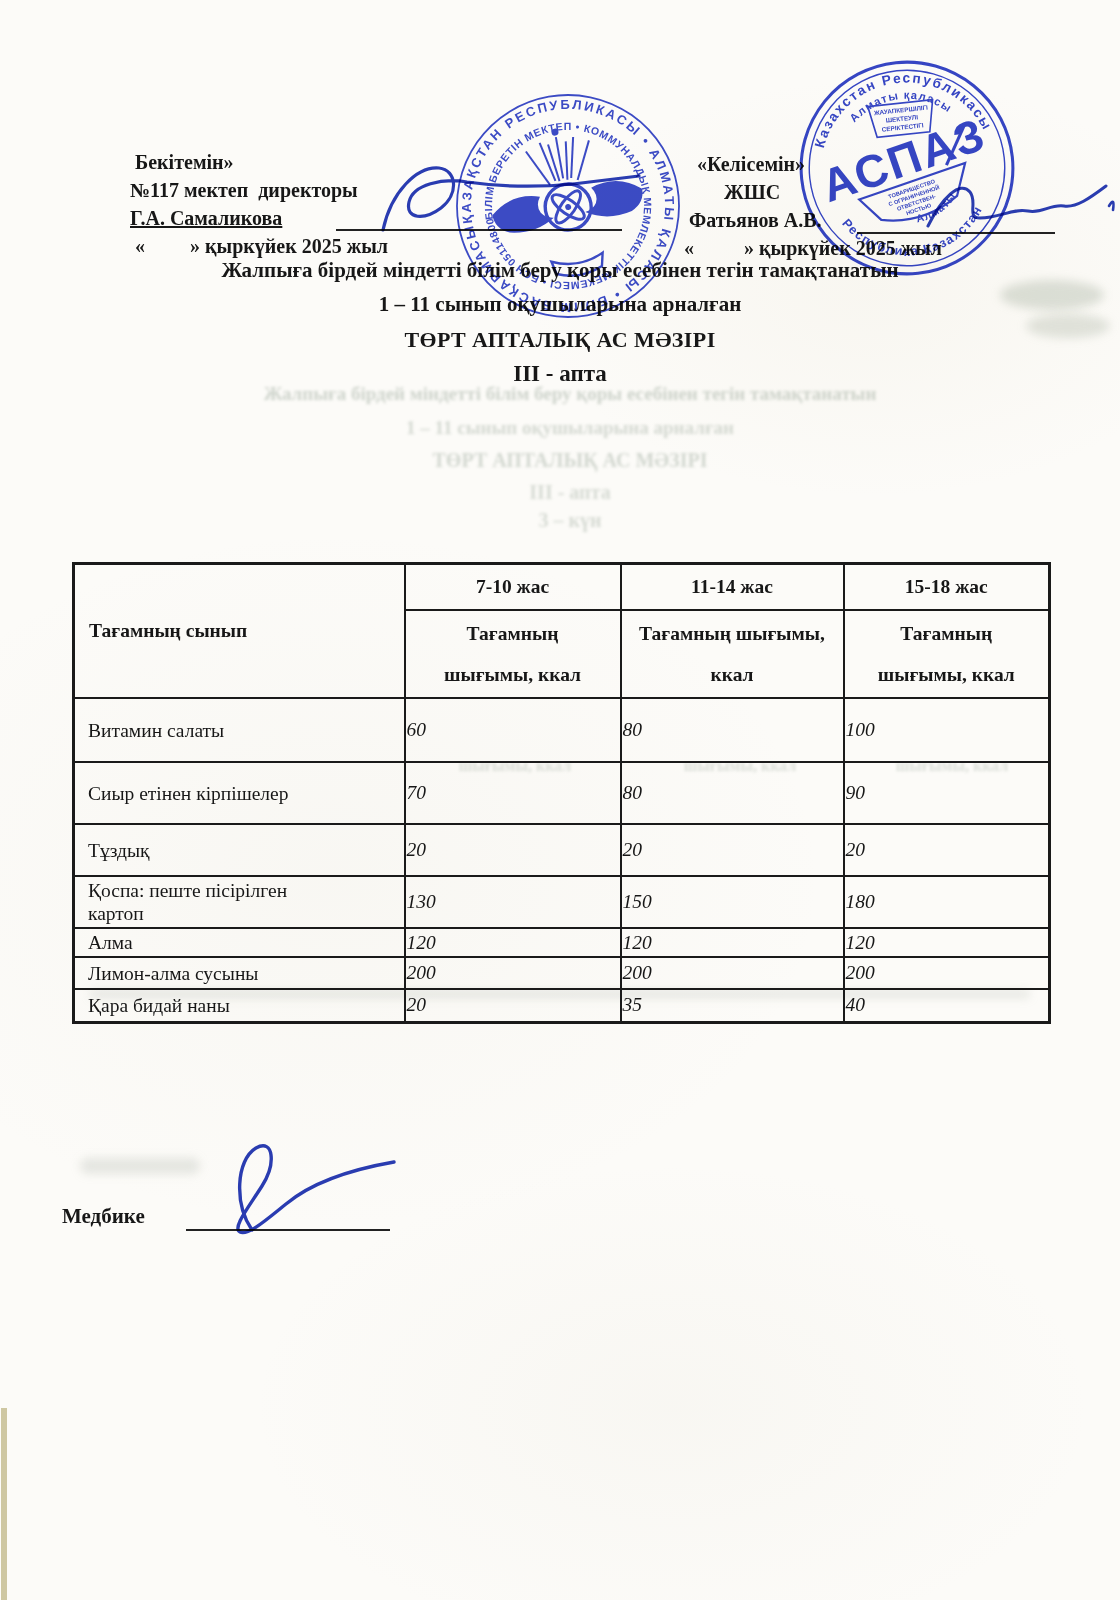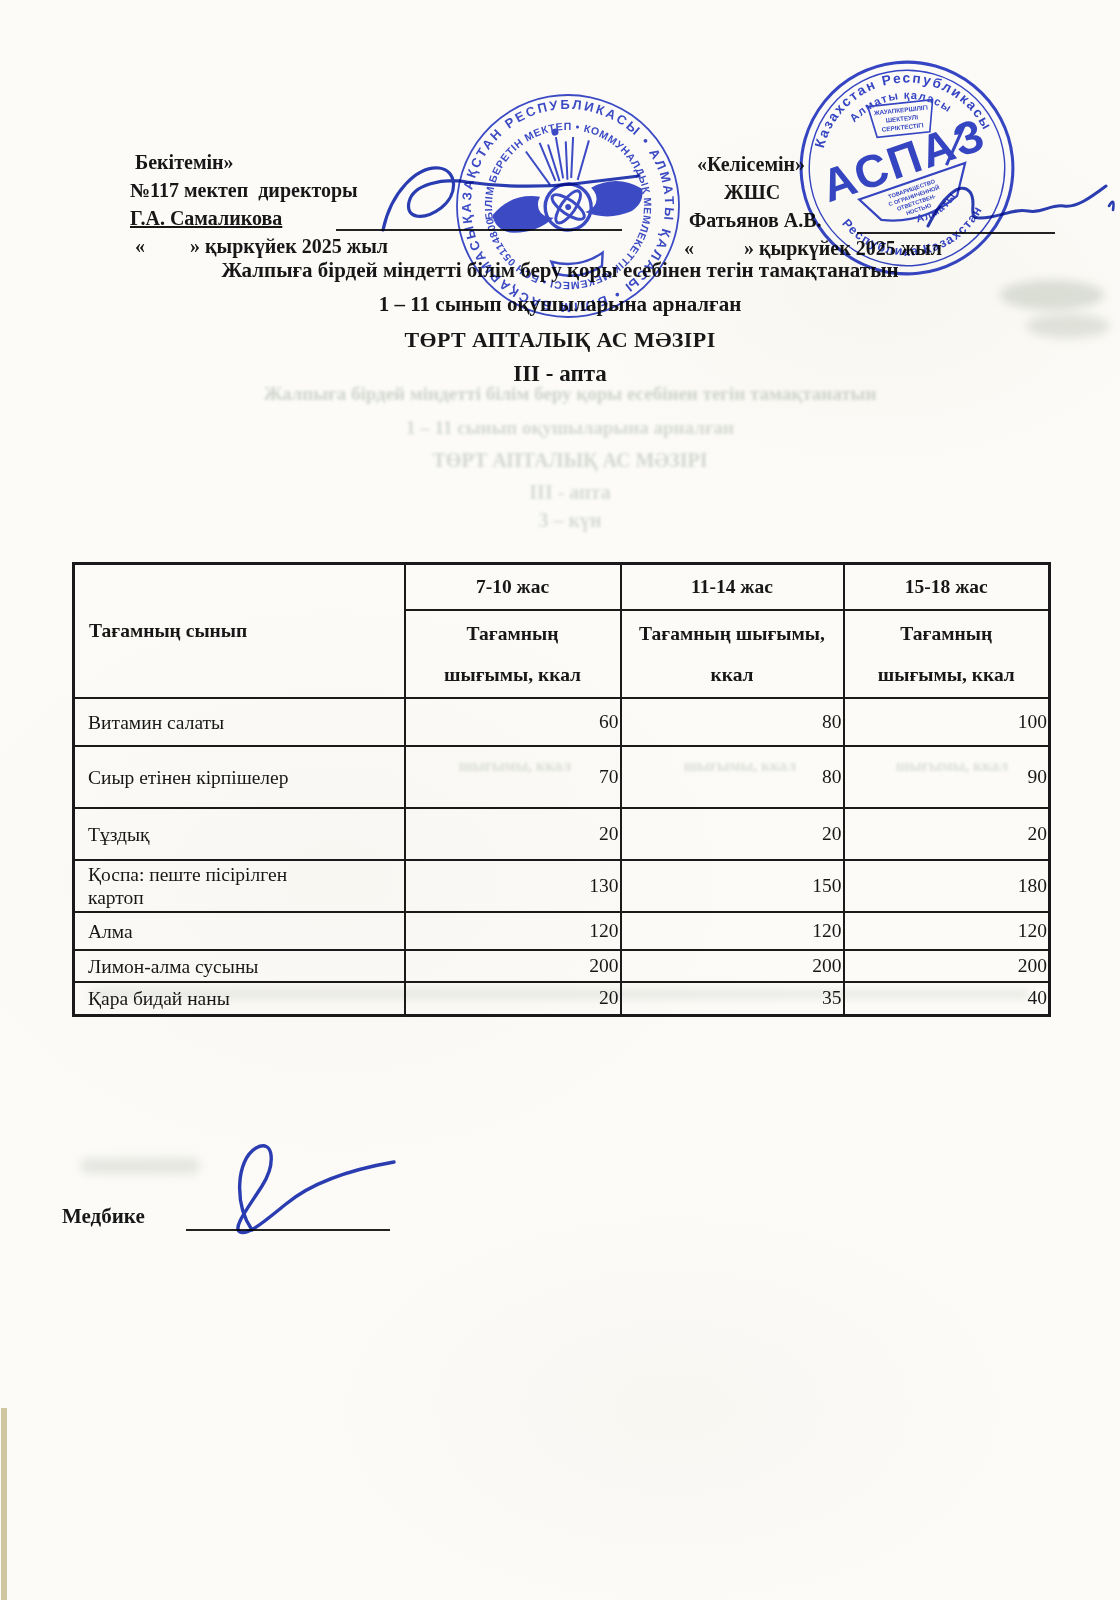--- a/index.html
+++ b/index.html
@@ -19,21 +19,21 @@
   
   .ghost{color:#8d9c8d;opacity:.42;filter:blur(1.7px);font-weight:bold;text-align:center;pointer-events:none;}
   .ghost-blob{border-radius:50%;filter:blur(5px);pointer-events:none;}
   
   table.menu{border-collapse:collapse;table-layout:fixed;width:976px;border:3px solid #1a1a1a;}
   table.menu th, table.menu td{border:2px solid #1a1a1a;font-size:19.5px;vertical-align:middle;overflow:hidden;}
   th.name-h{text-align:left;padding-left:14px;font-size:20px;}
   th.age{height:42px;text-align:center;}
   th.sub{height:84px;text-align:center;white-space:pre-line;line-height:2.12;font-size:19.5px;margin-left:8px;}
   td.c-name{text-align:left;padding:2px 62px 2px 13px;line-height:1.18;}
-  td.c-val{text-align:right;}
+  td.c-val{text-align:left;font-style:italic;}
   
   .stamp{mix-blend-mode:multiply;pointer-events:none;}
   .sig{mix-blend-mode:multiply;pointer-events:none;}
   .edge-strip{background:#c6bd93;opacity:.85;}
   svg text{font-family:"Liberation Sans", sans-serif;}
 </style>
 </head>
 <body>
 
 <div class="page">
@@ -89,21 +89,21 @@
       <tr>
         <th class="sub">Тағамның
 шығымы, ккал</th>
         <th class="sub">Тағамның шығымы,
 ккал</th>
         <th class="sub">Тағамның
 шығымы, ккал</th>
       </tr>
     </thead>
     <tbody>
-        <tr style="height: 48px;">
+        <tr style="height: 64px;">
           <td class="c-name">Витамин салаты</td>
           <td class="c-val">60</td>
           <td class="c-val">80</td>
           <td class="c-val">100</td>
         </tr>
         <tr style="height: 62px;">
           <td class="c-name">Сиыр етінен кірпішелер</td>
           <td class="c-val">70</td>
           <td class="c-val">80</td>
           <td class="c-val">90</td>
@@ -113,21 +113,21 @@
           <td class="c-val">20</td>
           <td class="c-val">20</td>
           <td class="c-val">20</td>
         </tr>
         <tr style="height: 44px;">
           <td class="c-name">Қоспа: пеште пісірілген картоп</td>
           <td class="c-val">130</td>
           <td class="c-val">150</td>
           <td class="c-val">180</td>
         </tr>
-        <tr style="height: 38px;">
+        <tr style="height: 29px;">
           <td class="c-name">Алма</td>
           <td class="c-val">120</td>
           <td class="c-val">120</td>
           <td class="c-val">120</td>
         </tr>
         <tr style="height: 32px;">
           <td class="c-name">Лимон-алма сусыны</td>
           <td class="c-val">200</td>
           <td class="c-val">200</td>
           <td class="c-val">200</td>

